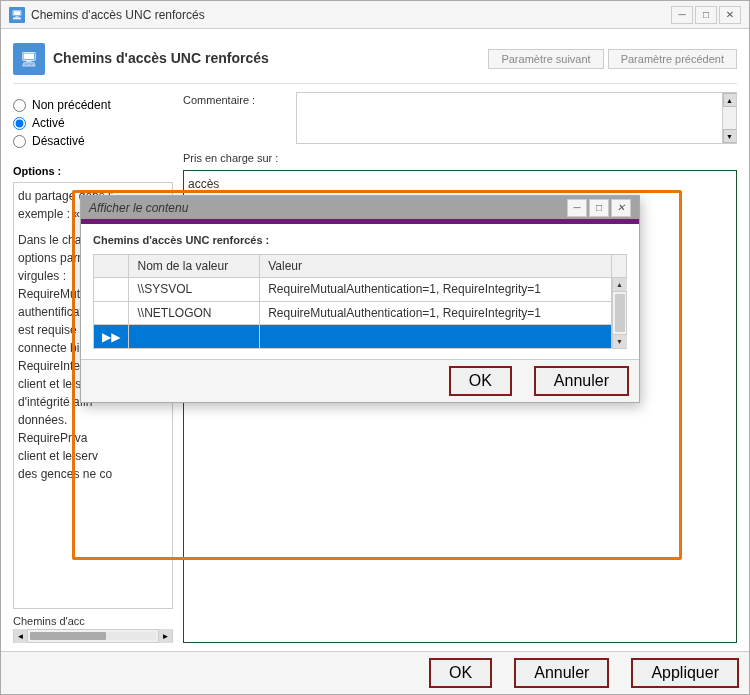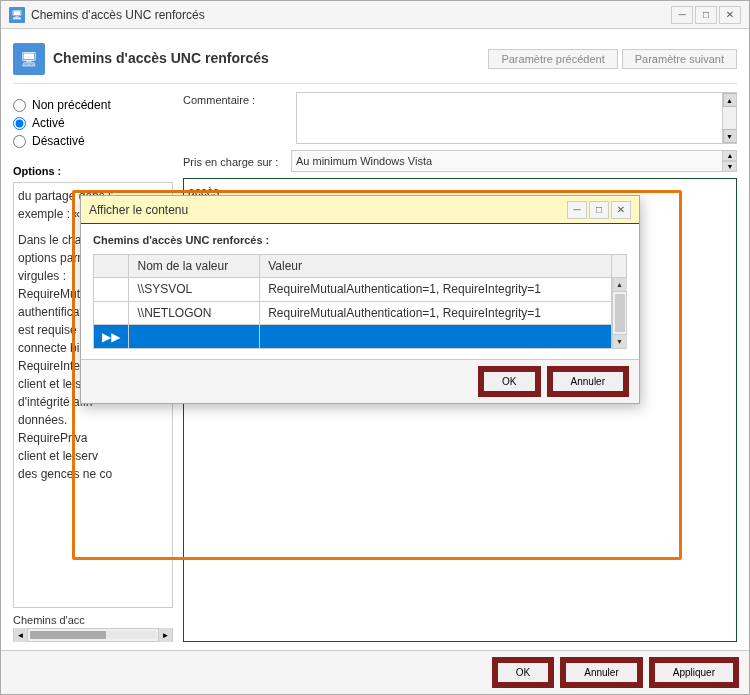--- a/index.html
+++ b/index.html
@@ -164,24 +164,25 @@
       border-top: 1px solid #ccc;
       display: flex;
       justify-content: flex-end;
       padding: 6px 10px;
       gap: 6px;
       background: #f5f5f5;
     }
 
     .dlg-btn {
       padding: 4px 18px;
-      border: 6px solid #7f1d1d;
+      border: 2px solid #7f1d1d;
       background: #f0f0f0;
       cursor: pointer;
-      font-size: 10px;
+      font-size: 16px;
+      margin-left: 16px;
     }
 
     
     .orange-highlight {
       position: absolute;
       top: 190px;
       left: 72px;
       width: 610px;
       height: 370px;
       border: 3px solid #e8760a;
@@ -198,27 +199,28 @@
       width: 560px;
       background: #ffffff;
       border: 1px solid #aaa;
       box-shadow: 2px 4px 12px rgba(0,0,0,0.25);
       z-index: 20;
       display: flex;
       flex-direction: column;
     }
 
     .dialog-title-bar {
-      background: #fef9c3;
-      border-bottom: 1px solid #701a75;
+      background: #a3a3a3;
+      border-bottom: 5px solid #701a75;
       display: flex;
       align-items: center;
       padding: 4px 8px;
       height: 28px;
       justify-content: space-between;
+      font-style: italic;
     }
 
     .dialog-title-text {
       font-size: 12px;
       color: #333;
     }
 
     .dialog-controls {
       display: flex;
       gap: 2px;
@@ -308,21 +310,21 @@
       align-items: center;
       justify-content: center;
       font-size: 7px;
       cursor: pointer;
     }
 
     
     .supported-row {
       display: flex;
       align-items: center;
-      gap: 8px;
+      gap: 22px;
     }
 
     .table-wrapper {
       position: relative;
     }
 
     
     .main-header-row {
       display: flex;
       align-items: center;
@@ -421,22 +423,22 @@
     </div>
   </div>
 
   <div class="main-content">
 
     <div class="main-header-row">
       <div class="header-icon">🖥</div>
       <div class="header-row-content">
         <span class="header-title">Chemins d'accès UNC renforcés</span>
         <div class="top-buttons">
+          <button class="nav-btn">Paramètre suivant</button>
           <button class="nav-btn">Paramètre précédent</button>
-          <button class="nav-btn">Paramètre suivant</button>
         </div>
       </div>
     </div>
 
     <div class="middle-section">
 
       <div class="left-panel">
         <div class="radio-section">
           <label class="radio-item">
             <input type="radio" name="config" style="">
@@ -496,27 +498,20 @@
             <div class="scrollbar-y" style="position:absolute;right:0;top:0;width:14px;height:100%;background:#f0f0f0;border-left:1px solid #ccc;display:flex;flex-direction:column;align-items:center;">
               <div class="scroll-arrow">▲</div>
               <div style="flex:1;"></div>
               <div class="scroll-arrow">▼</div>
             </div>
           </div>
         </div>
 
         <div class="field-row supported-row">
           <span class="field-label">Pris en charge sur :</span>
-          <div class="supported-value-wrapper">
-            <span class="supported-value-text">Au minimum Windows Vista</span>
-            <div class="supported-scrollbar">
-              <div class="supported-scroll-top">▲</div>
-              <div class="supported-scroll-bottom">▼</div>
-            </div>
-          </div>
         </div>
 
         <div style="flex:1; display:flex; flex-direction:column; font-size:10.5px; line-height:1.6; color:#333; overflow:hidden; border:1px solid #14532d; padding:4px;">
           <div>accès</div>
           <div></div>
           <div>l'accès aux</div>
           <div>gences de</div>
         </div>
       </div>
     </div>

